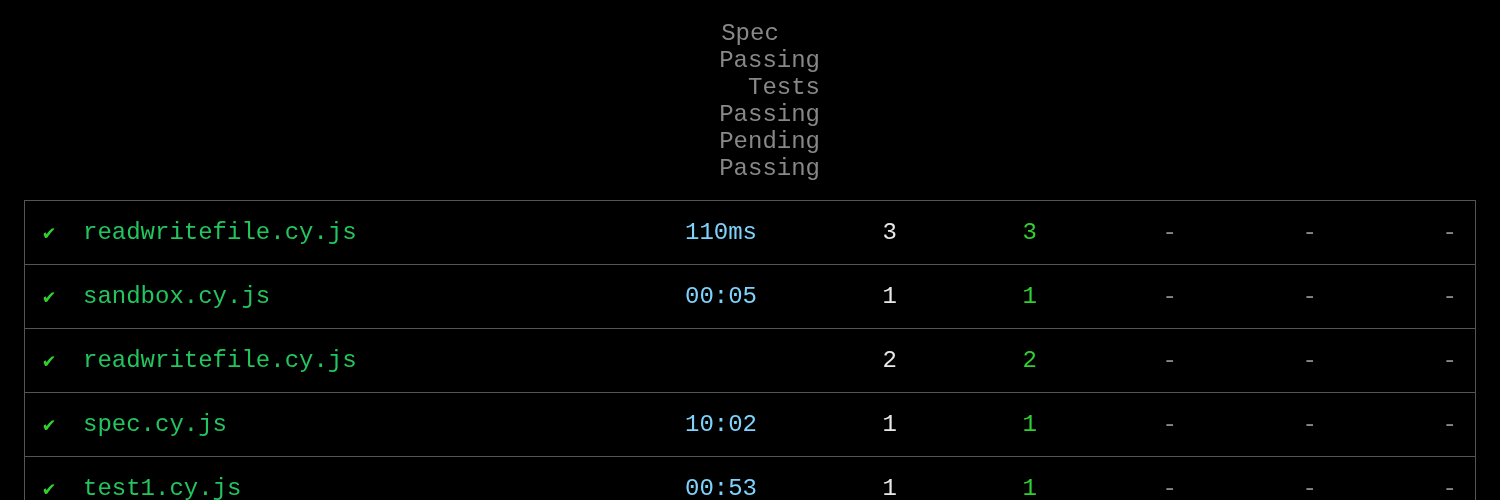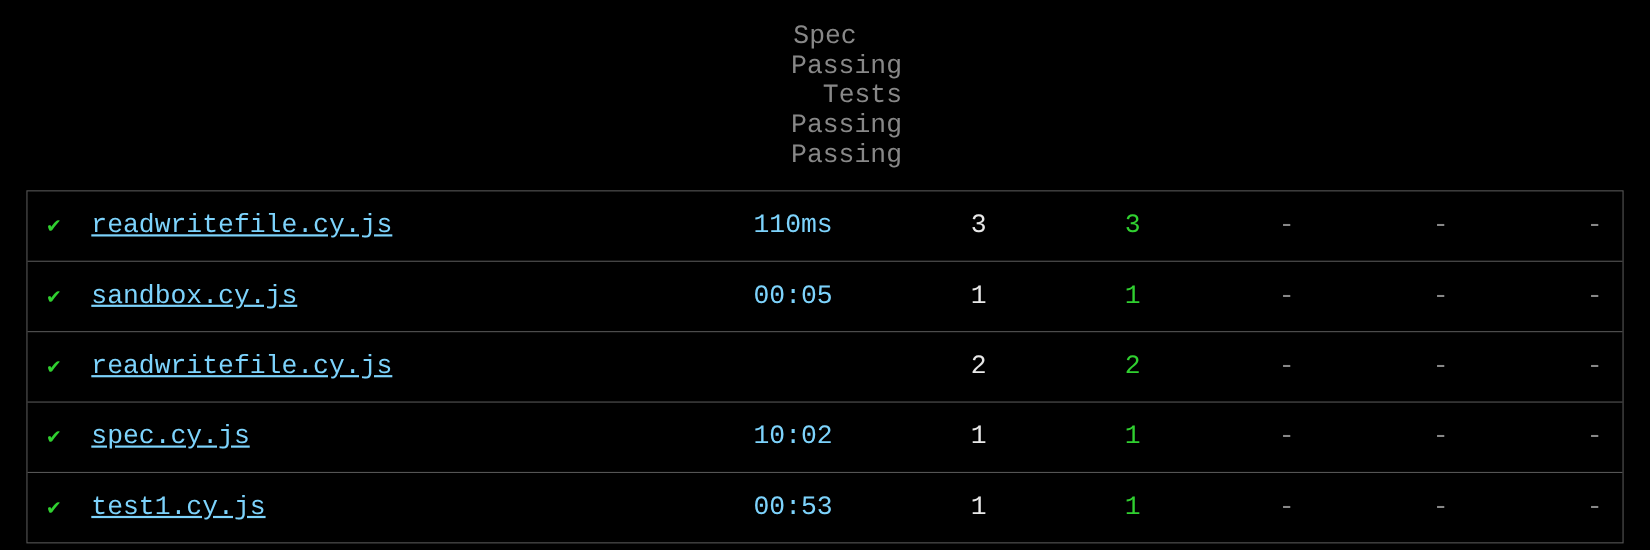--- a/index.html
+++ b/index.html
@@ -53,22 +53,21 @@
       border-bottom: 1px solid #555555;
     }
     .row:last-child {
       border-bottom: none;
     }
     .check {
       color: #30d030;
       font-size: 20px;
     }
     .spec-name {
-      color: #7dd3fc;
-      text-decoration: underline;
+      color: #22c55e;
     }
     .passing {
       color: #30d030;
     }
     .dash {
       color: #888888;
     }
     .tests-val {
       color: #e8e8e8;
     }
@@ -76,20 +75,21 @@
 </head>
 <body>
 
 <div class="header-row">
   <div class="col-status"></div>
   <div class="col-spec">Spec</div>
   <div class="col-time"></div>
   <div class="col-num">Passing</div>
   <div class="col-num">Tests</div>
   <div class="col-num">Passing</div>
+  <div class="col-num">Pending</div>
   <div class="col-num">Passing</div>
 </div>
 
 <div class="table" id="spec-table">
     <div class="row">
       <div class="col-status"><span class="check">✔</span></div>
       <div class="col-spec spec-name">readwritefile.cy.js</div>
       <div class="col-time">110ms</div>
       <div class="col-num tests-val">3</div>
       <div class="col-num passing">3</div>

